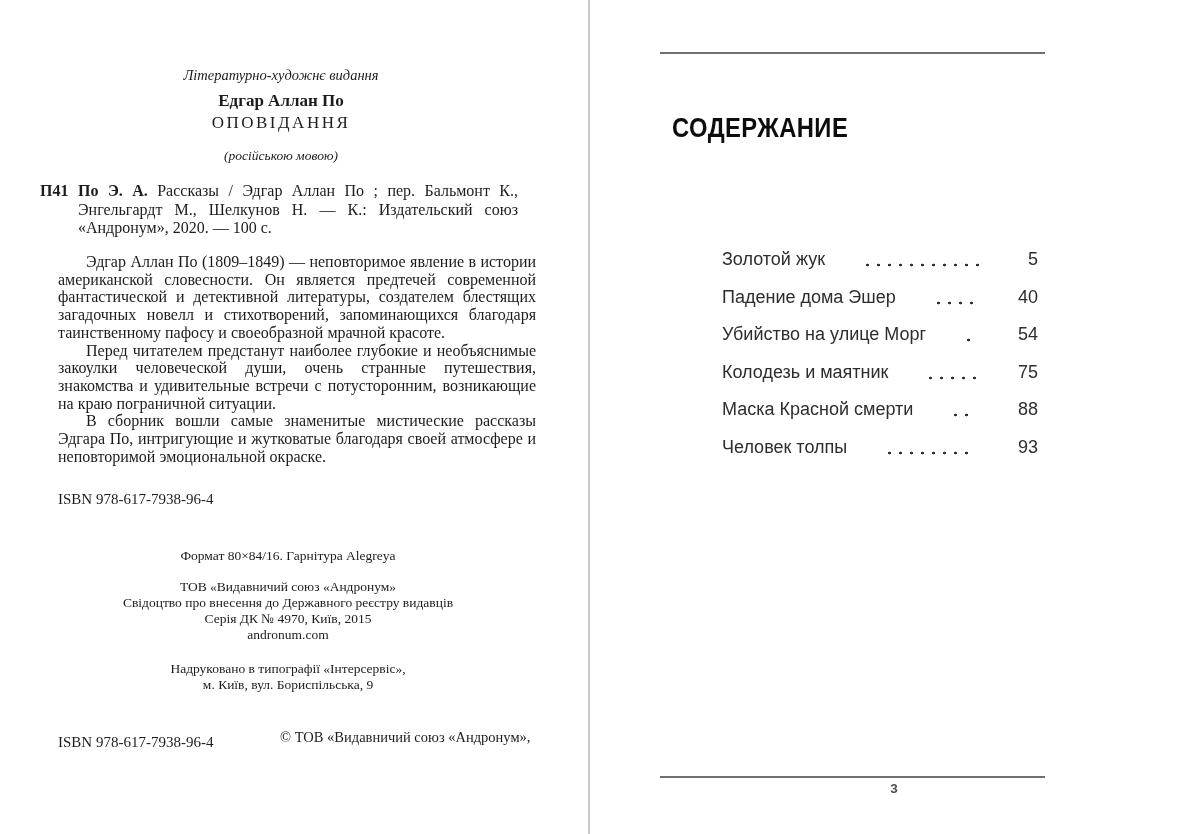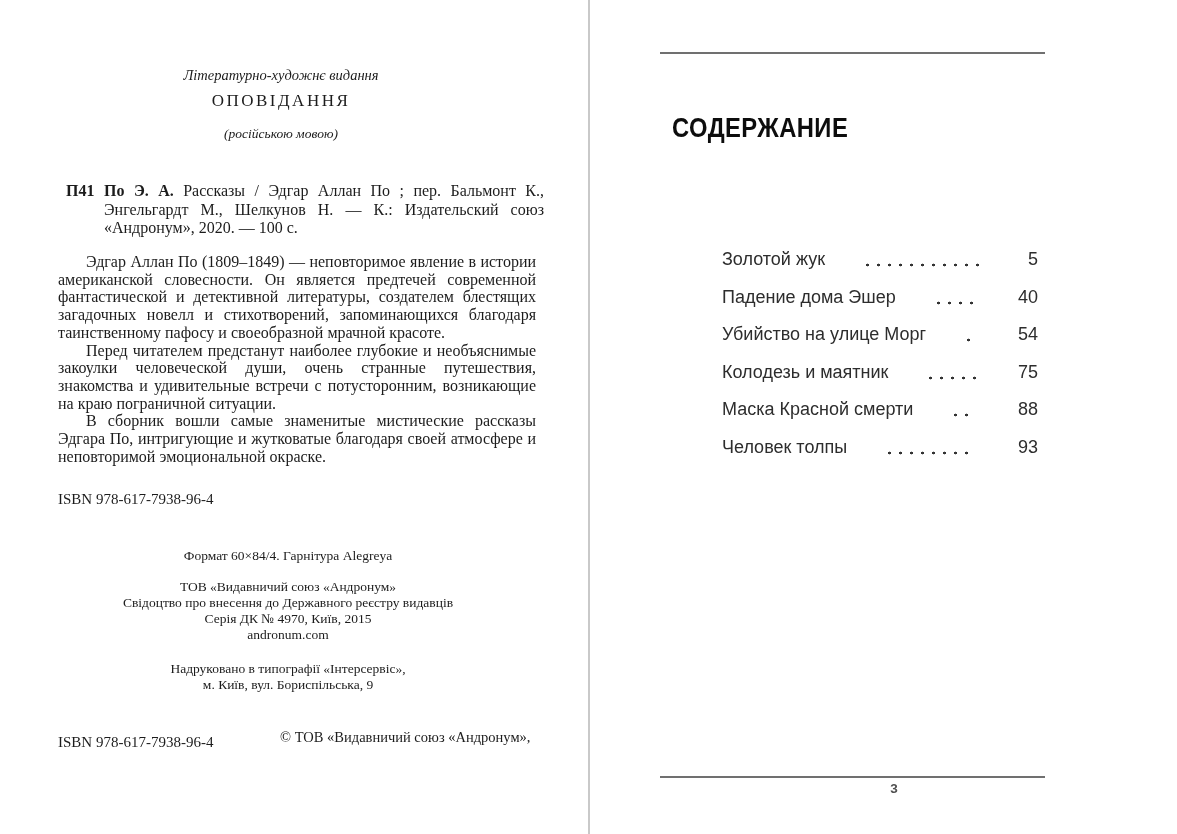--- a/index.html
+++ b/index.html
@@ -10,21 +10,21 @@
   }
   .divider { position:absolute; left:588px; top:0; width:2px; height:834px; background:#c9c9c9; }
 
   
   .head { position:absolute; left:58px; top:66px; width:446px; text-align:center; }
   .edition-note { font-style:italic; font-size:14.5px; line-height:18px; margin-bottom:6px; }
   .book-author { font-weight:bold; font-size:17px; line-height:22px; }
   .book-title  { font-size:17px; line-height:22px; letter-spacing:2.5px; margin-bottom:13px; }
   .lang-note   { font-style:italic; font-size:13.5px; line-height:17px; }
 
-  .catalog { position:absolute; left:66px; top:182px; width:478px; padding-left:38px;
+  .catalog { position:absolute; left:40px; top:182px; width:478px; padding-left:38px;
              font-size:16px; line-height:18.5px; text-align:justify; }
   .catalog-code { position:absolute; left:0; top:0; font-weight:bold; }
   .catalog-author { font-weight:bold;margin-top:27px; }
 
   .annotation { position:absolute; left:58px; top:253px; width:478px;
                 font-size:16px; line-height:17.7px; text-align:justify; }
   .annotation p { text-indent:28px; }
 
   .isbn-line { position:absolute; left:58px; top:491px; font-size:15px; }
 
@@ -63,40 +63,41 @@
 </style>
 </head>
 <body>
 
 <div class="spread">
 
   <div>
 
     <div class="head">
       <div class="edition-note">Літературно-художнє видання</div>
+      <div class="book-author">Едгар Аллан По</div>
       <div class="book-title">ОПОВІДАННЯ</div>
       <div class="lang-note">(російською мовою)</div>
     </div>
 
     <div class="catalog">
       <span class="catalog-code">П41</span>
       <span class="catalog-author">По Э. А.</span>
       <span>Рассказы / Эдгар Аллан По ; пер. Бальмонт К., Энгельгардт М., Шелкунов Н. — К.: Издательский союз «Андронум», 2020. — 100 с.</span>
     </div>
 
     <div class="annotation">
         <p>Эдгар Аллан По (1809–1849) — неповторимое явление в истории американской словесности. Он является предтечей современной фантастической и детективной литературы, создателем блестящих загадочных новелл и стихотворений, запоминающихся благодаря таинственному пафосу и своеобразной мрачной красоте.</p>
         <p>Перед читателем предстанут наиболее глубокие и необъяснимые закоулки человеческой души, очень странные путешествия, знакомства и удивительные встречи с потусторонним, возникающие на краю пограничной ситуации.</p>
         <p>В сборник вошли самые знаменитые мистические рассказы Эдгара По, интригующие и жутковатые благодаря своей атмосфере и неповторимой эмоциональной окраске.</p>
       </div>
 
     <div class="isbn-line">ISBN 978-617-7938-96-4</div>
 
     <div class="colophon">
-      <div>Формат 60×84/4. Гарнітура Alegreya</div>
+      <div>Формат 80×84/16. Гарнітура Alegreya</div>
       <div class="pub-block">
           <div>ТОВ «Видавничий союз «Андронум»</div>
           <div>Свідоцтво про внесення до Державного реєстру видавців</div>
           <div>Серія ДК № 4970, Київ, 2015</div>
           <div>andronum.com</div>
         </div>
       <div class="print-block">
           <div>Надруковано в типографії «Інтерсервіс»,</div>
           <div>м. Київ, вул. Бориспільська, 9</div>
         </div>

